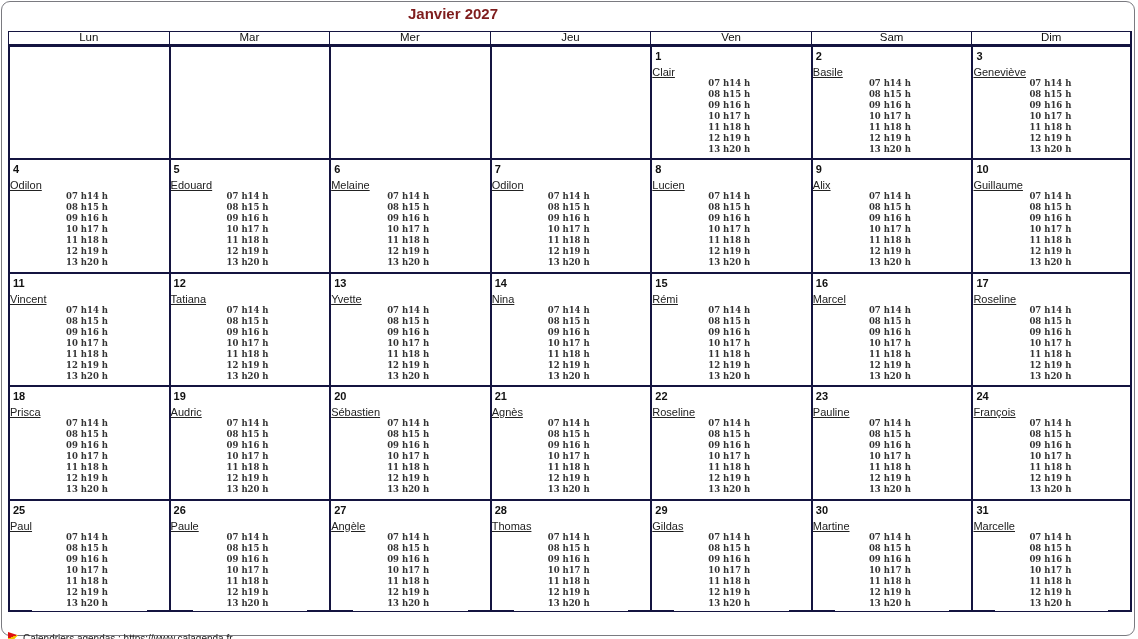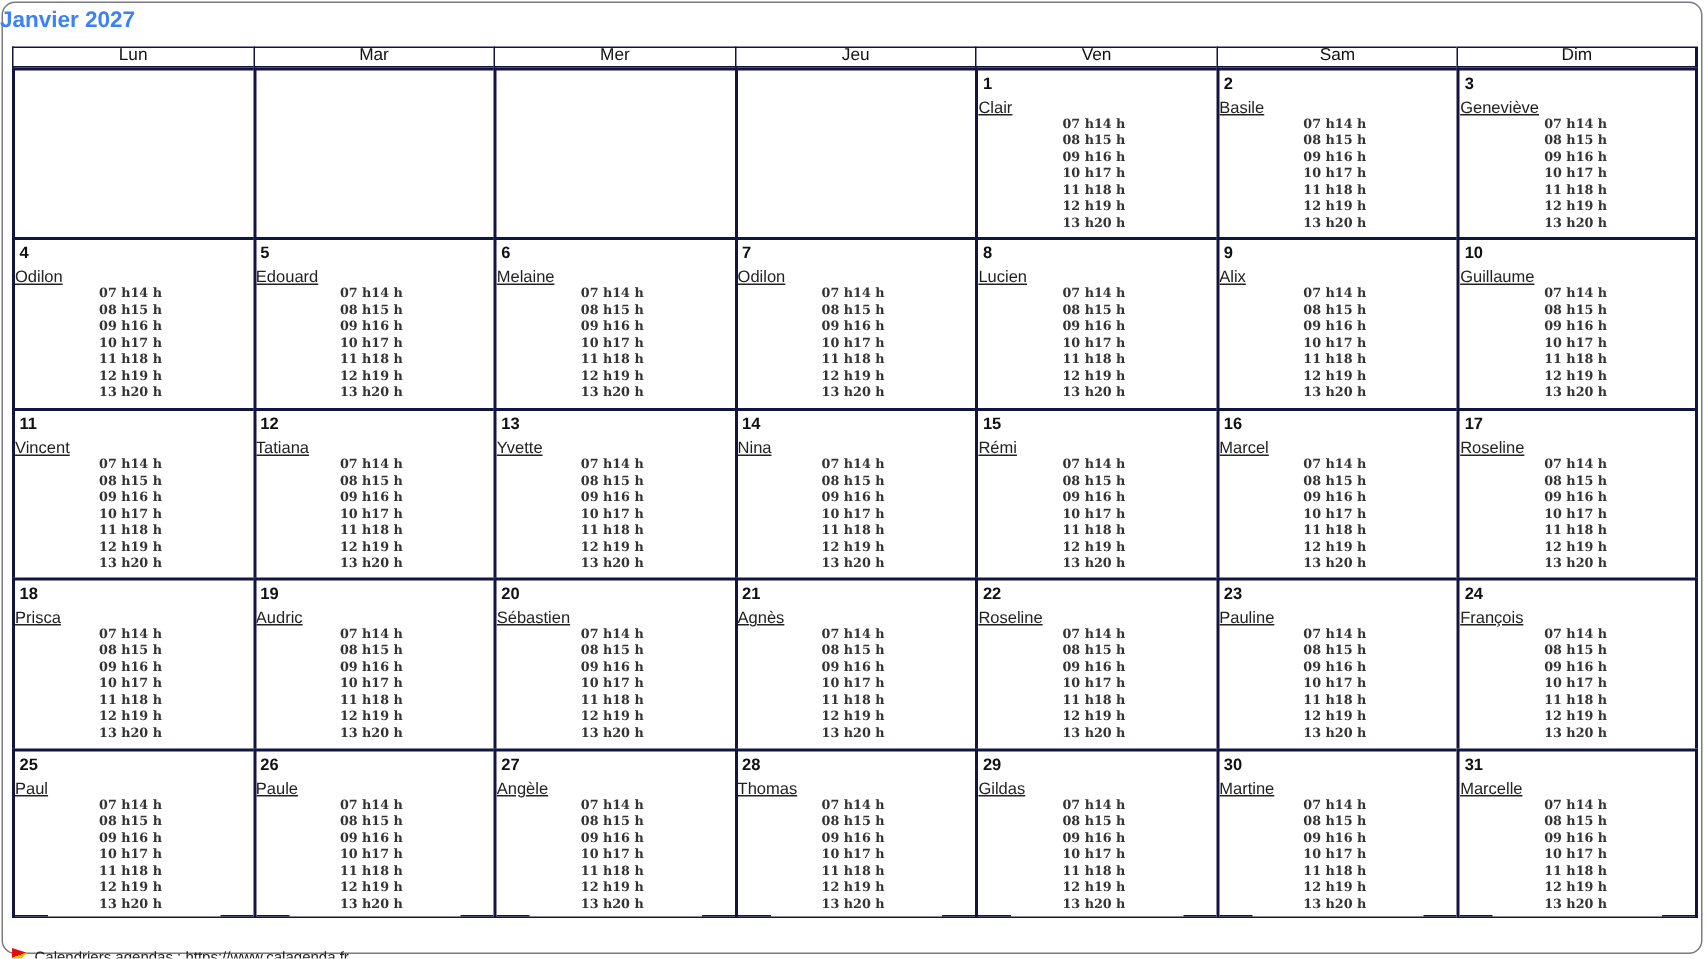--- a/index.html
+++ b/index.html
@@ -1,21 +1,21 @@
 <!DOCTYPE html>
 <html><head>
 <meta charset="utf-8">
 <style>
   html, body { margin: 0; padding: 0; background: #ffffff; }
   body { width: 1138px; height: 639px; position: relative; overflow: hidden;
          font-family: "Liberation Sans", sans-serif; color: #000; }
   .frame { position: absolute; left: 1px; top: 1px; width: 1134px; height: 635px;
            border: 1px solid #7a7a80; border-radius: 9px; box-sizing: border-box; background:#fff; }
-  .title { position: absolute; left: 0; top: 5px; width: 906px; text-align: left;
-           font-size: 15px; font-weight: bold; color: #3b82f6; }
+  .title { position: absolute; left: 0; top: 5px; width: 906px; text-align: center;
+           font-size: 15px; font-weight: bold; color: #7f1d1d; }
   .grid { position: absolute; left: 8px; top: 31px; width: 1124px; height: 581px;
           display: grid; grid-template-columns: repeat(7, 1fr);
           grid-template-rows: 14px repeat(5, 1fr); box-sizing: border-box; }
   .hcell { border: 1.5px solid #141440; border-right: none; box-sizing: border-box;
            font-size: 11.5px; font-weight: normal; text-align: center; line-height: 11px; color:#111; }
   .hcell:nth-child(7) { border-right: 2.5px solid #141440; }
   .cell { position: relative; border-left: 2.5px solid #141440; border-top: 2.5px solid #141440;
           box-sizing: border-box; overflow: hidden; }
   .cell.lastcol { border-right: 2.5px solid #141440; }
   .cell.lastrow { border-bottom: 1px solid #141440; }

